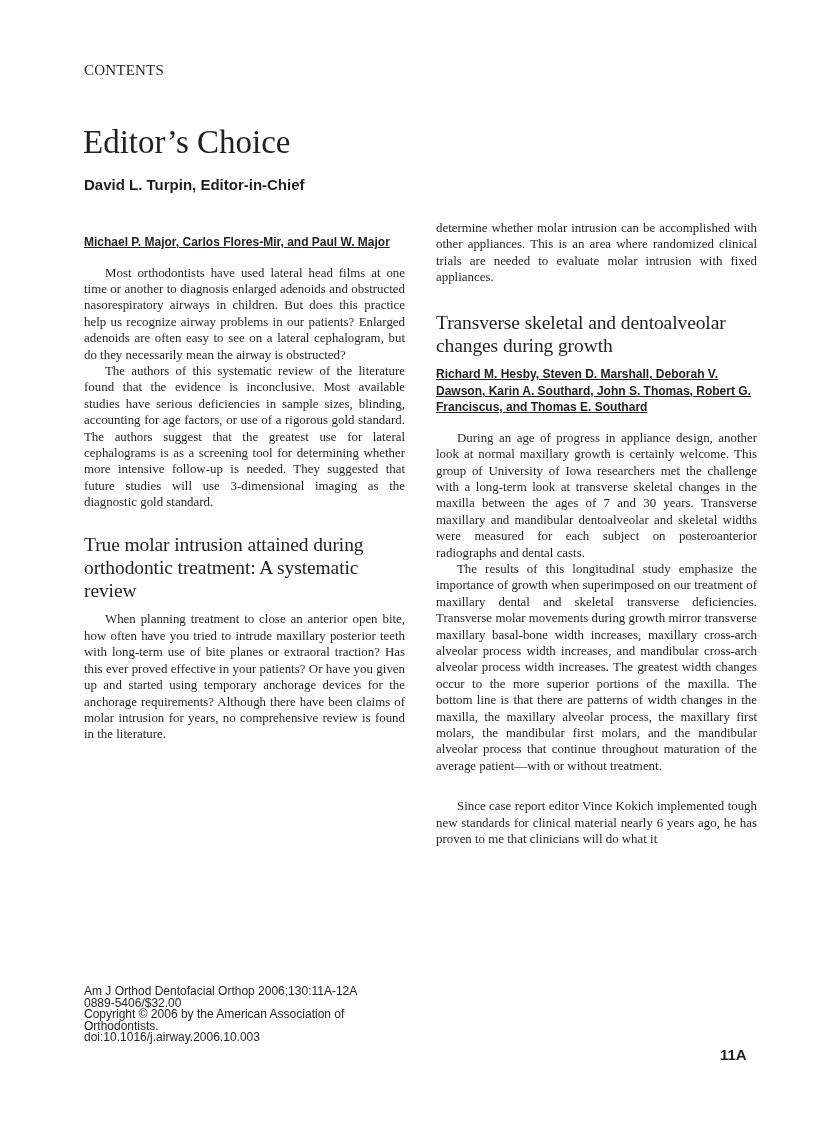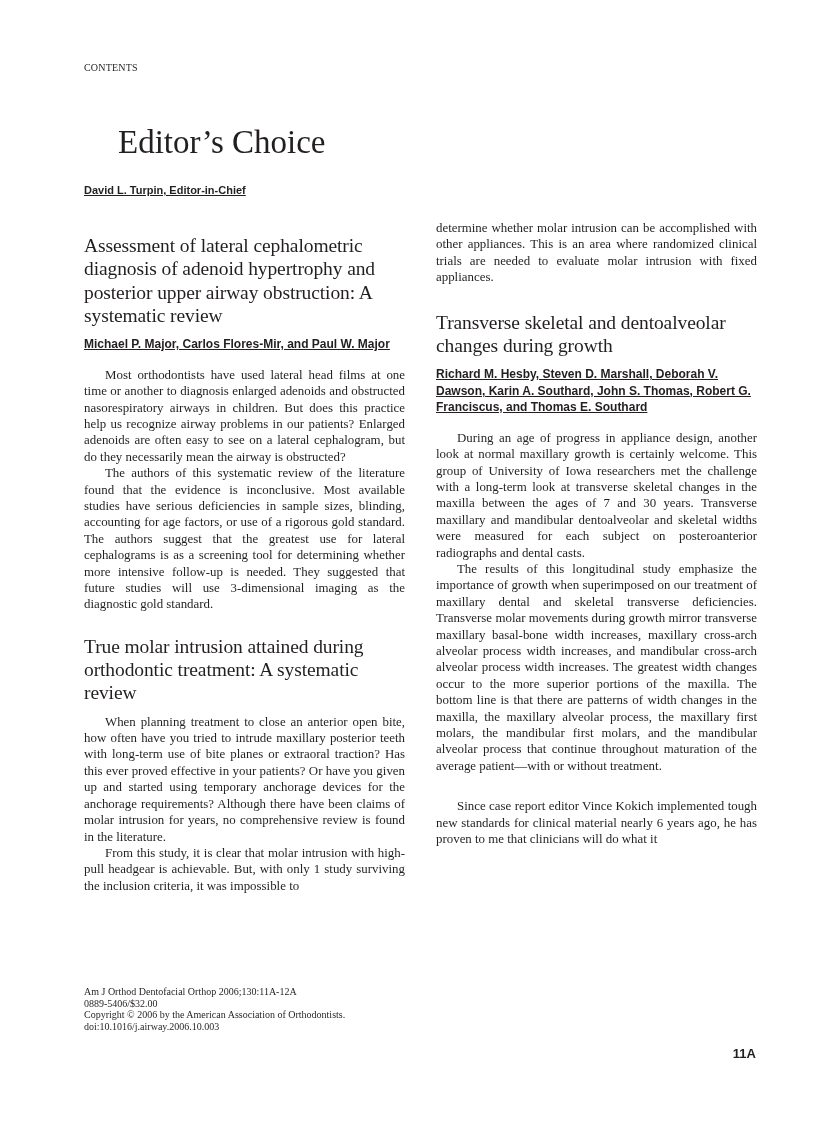--- a/index.html
+++ b/index.html
@@ -1,29 +1,29 @@
 <!DOCTYPE html>
 <html><head>
 <meta charset="utf-8">
 <style>
   * { margin: 0; padding: 0; box-sizing: border-box; }
   html, body { width: 838px; height: 1122px; background: #ffffff; overflow: hidden; }
   body { position: relative; color: #231f20; font-family: "Liberation Serif", serif; }
 
   .section-label {
     position: absolute; left: 84px; top: 62px;
-    font-family: "Liberation Serif", serif; font-size: 10px; letter-spacing: 0.2px;
+    font-family: "Liberation Serif", serif; font-size: 15px; letter-spacing: 0.2px;
   }
   .page-title {
     position: absolute; left: 83px; top: 122px;
-    font-family: "Liberation Serif", serif; font-size: 33px; font-weight: normal; line-height: 40px; margin-left: 35px;
+    font-family: "Liberation Serif", serif; font-size: 33px; font-weight: normal; line-height: 40px;
   }
   .editor-byline {
-    position: absolute; left: 84px; top: 184px;
-    font-family: "Liberation Sans", sans-serif; font-size: 11px; font-weight: bold; text-decoration: underline;
+    position: absolute; left: 84px; top: 176px;
+    font-family: "Liberation Sans", sans-serif; font-size: 15px; font-weight: bold;
   }
 
   .col { position: absolute; width: 321px; }
   .col-left { left: 84px; top: 234px; }
   .col-right { left: 436px; top: 220px; }
 
   .art-title {
     font-family: "Liberation Serif", serif; font-size: 19.5px; font-weight: normal;
     line-height: 23.3px; margin-bottom: 9px; letter-spacing: -0.1px;
   }
@@ -33,46 +33,44 @@
   }
   .para {
     font-family: "Liberation Serif", serif; font-size: 12.9px; line-height: 16.4px;
     text-align: justify; text-indent: 21px; hyphens: manual;
   }
   .para.noindent { text-indent: 0; }
   .gap { height: 22px; }
 
   .footer-meta {
     position: absolute; left: 84px; top: 986px; width: 330px;
-    font-family: Liberation Serif, serif; font-size: 10px; line-height: 11.6px;
+    font-family: Liberation Sans, sans-serif; font-size: 12px; line-height: 11.6px;
   }
   .page-number {
-    position: absolute; left: 720px; top: 1046px; width: 36px; text-align: right;
-    font-family: "Liberation Sans", sans-serif; font-size: 13px; font-weight: bold;
+    position: absolute; left: 720px; top: 1046px; width: 36px; 
+    font-family: "Liberation Sans", sans-serif; font-size: 15px; font-weight: bold;
   }
 </style>
 </head>
 <body>
 
 <div class="section-label">CONTENTS</div>
 <h1 class="page-title">Editor’s Choice</h1>
 <div class="editor-byline">David L. Turpin, Editor-in-Chief</div>
 
 <div class="col col-left">
   <article>
-    <h2 class="art-title">Assessment of lateral cephalometric diagnosis of adenoid hypertrophy and posterior upper airway obstruction: A systematic review</h2>
     <div class="art-authors">Michael P. Major, Carlos Flores-Mir, and Paul W. Major</div>
     <p class="para">Most orthodontists have used lateral head films at one time or another to diagnosis enlarged adenoids and obstructed nasorespiratory airways in children. But does this practice help us recognize airway problems in our patients? Enlarged adenoids are often easy to see on a lateral cephalogram, but do they necessarily mean the airway is obstructed?</p>
     <p class="para">The authors of this systematic review of the litera­ture found that the evidence is inconclusive. Most available studies have serious deficiencies in sample sizes, blinding, accounting for age factors, or use of a rigorous gold standard. The authors suggest that the greatest use for lateral cephalograms is as a screening tool for determining whether more intensive follow-up is needed. They suggested that future studies will use 3-dimensional imaging as the diagnostic gold standard.</p>
   </article>
   <div class="gap"></div>
   <article>
     <h2 class="art-title">True molar intrusion attained during orthodontic treatment: A systematic review</h2>
     <p class="para">When planning treatment to close an anterior open bite, how often have you tried to intrude maxillary posterior teeth with long-term use of bite planes or extraoral traction? Has this ever proved effective in your patients? Or have you given up and started using temporary anchorage devices for the anchorage require­ments? Although there have been claims of molar intrusion for years, no comprehensive review is found in the literature.</p>
-    <p class="para">From this study, it is clear that molar intrusion with high-pull headgear is achievable. But, with only 1 study surviving the inclusion criteria, it was impossible to</p>
   </article>
 </div>
 
 <div class="footer-meta">
   <div>Am J Orthod Dentofacial Orthop 2006;130:11A-12A</div>
   <div>0889-5406/$32.00</div>
   <div>Copyright © 2006 by the American Association of Orthodontists.</div>
   <div>doi:10.1016/j.airway.2006.10.003</div>
 </div>
 

